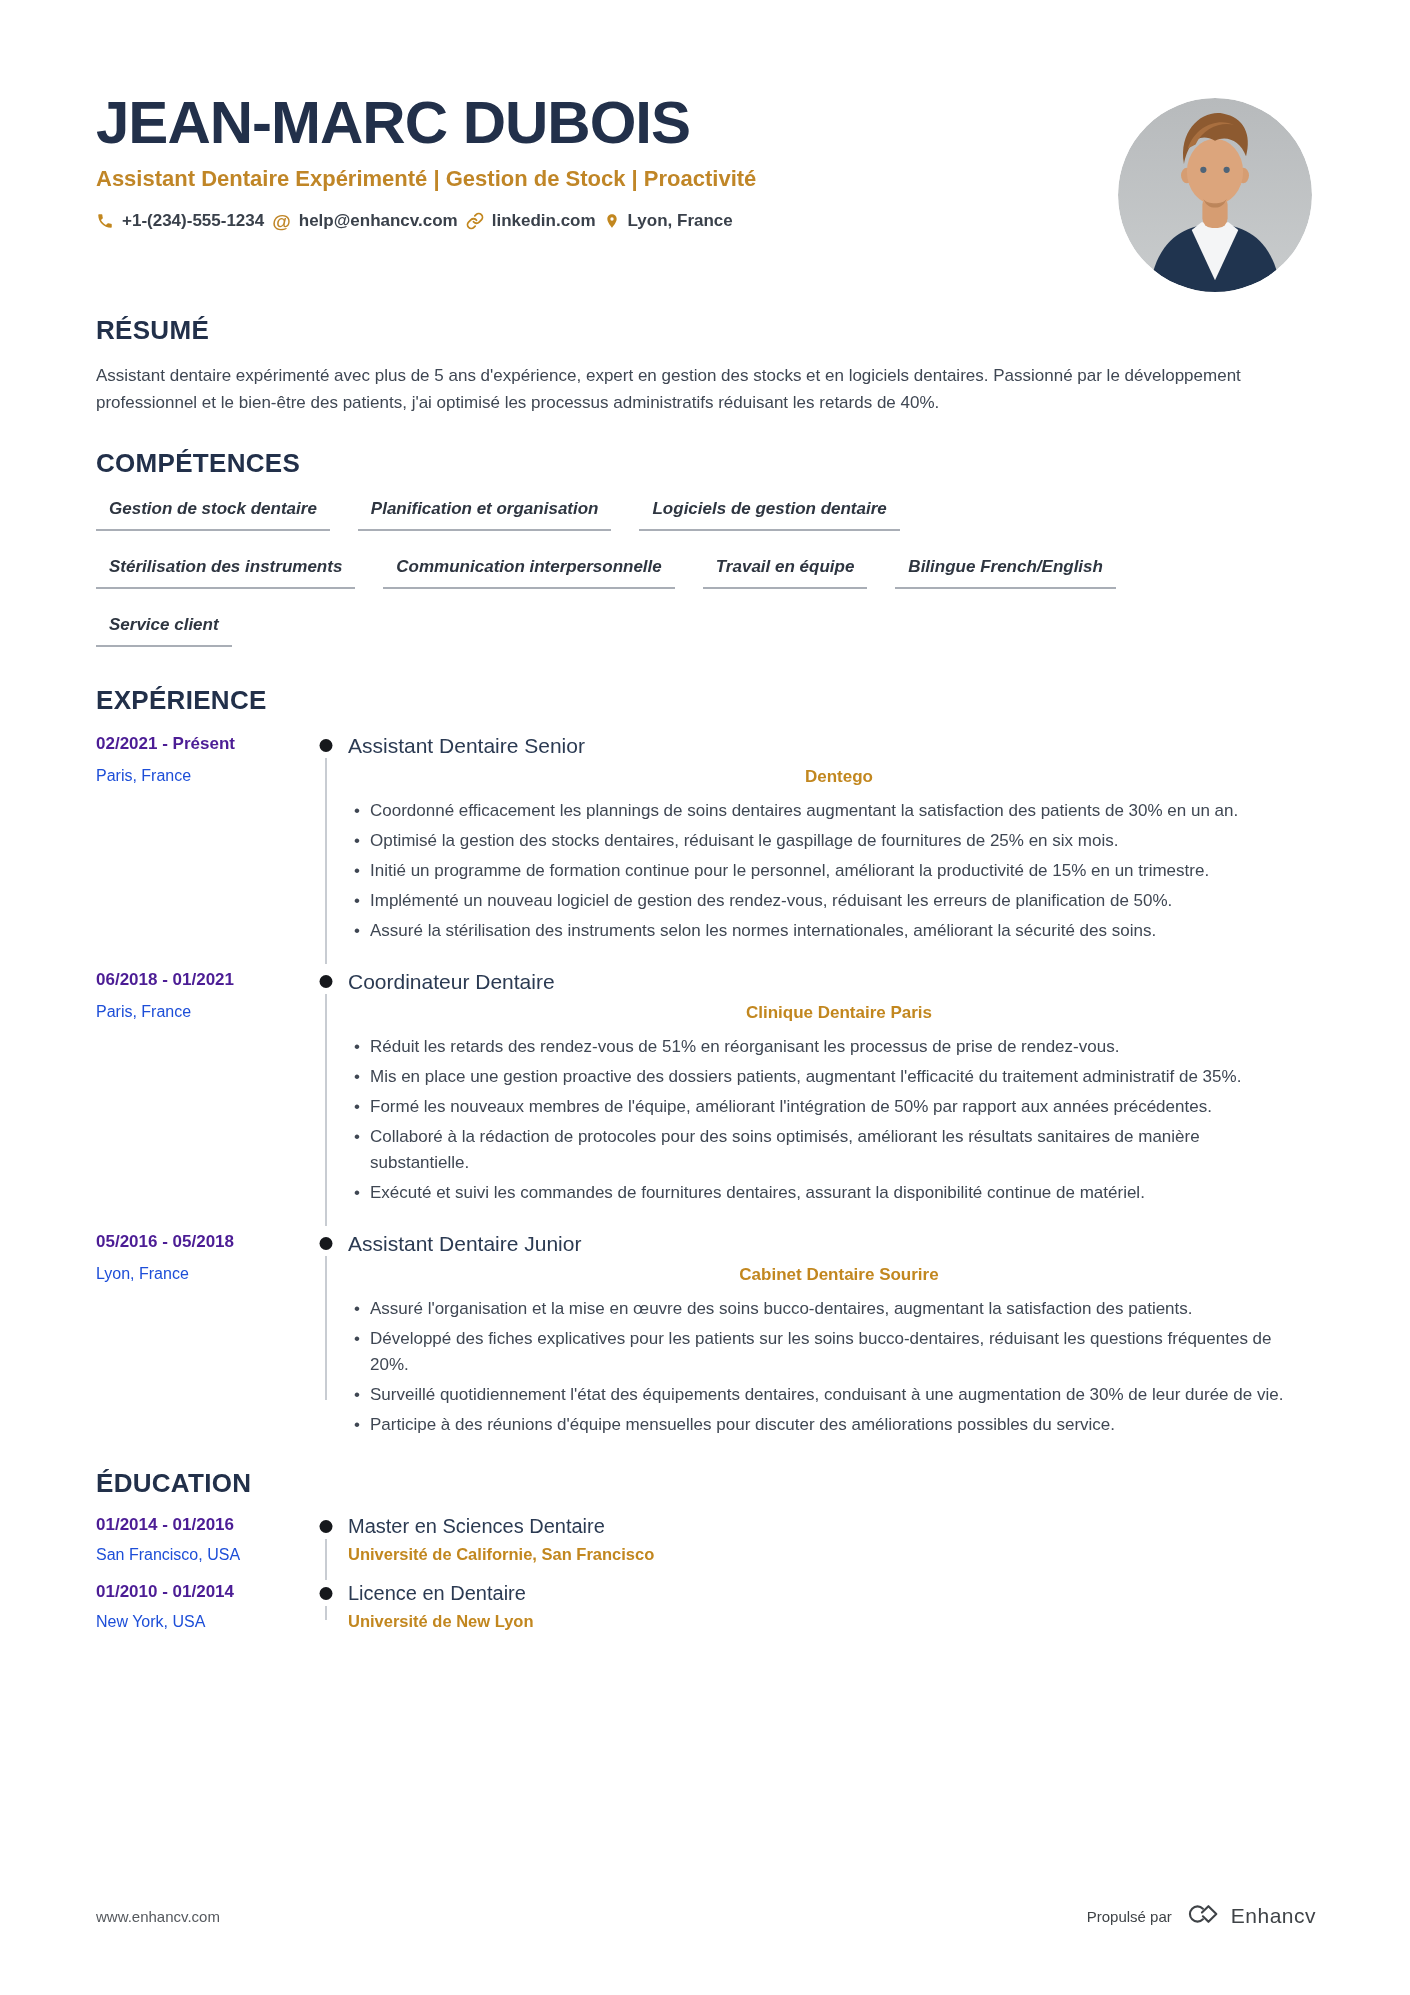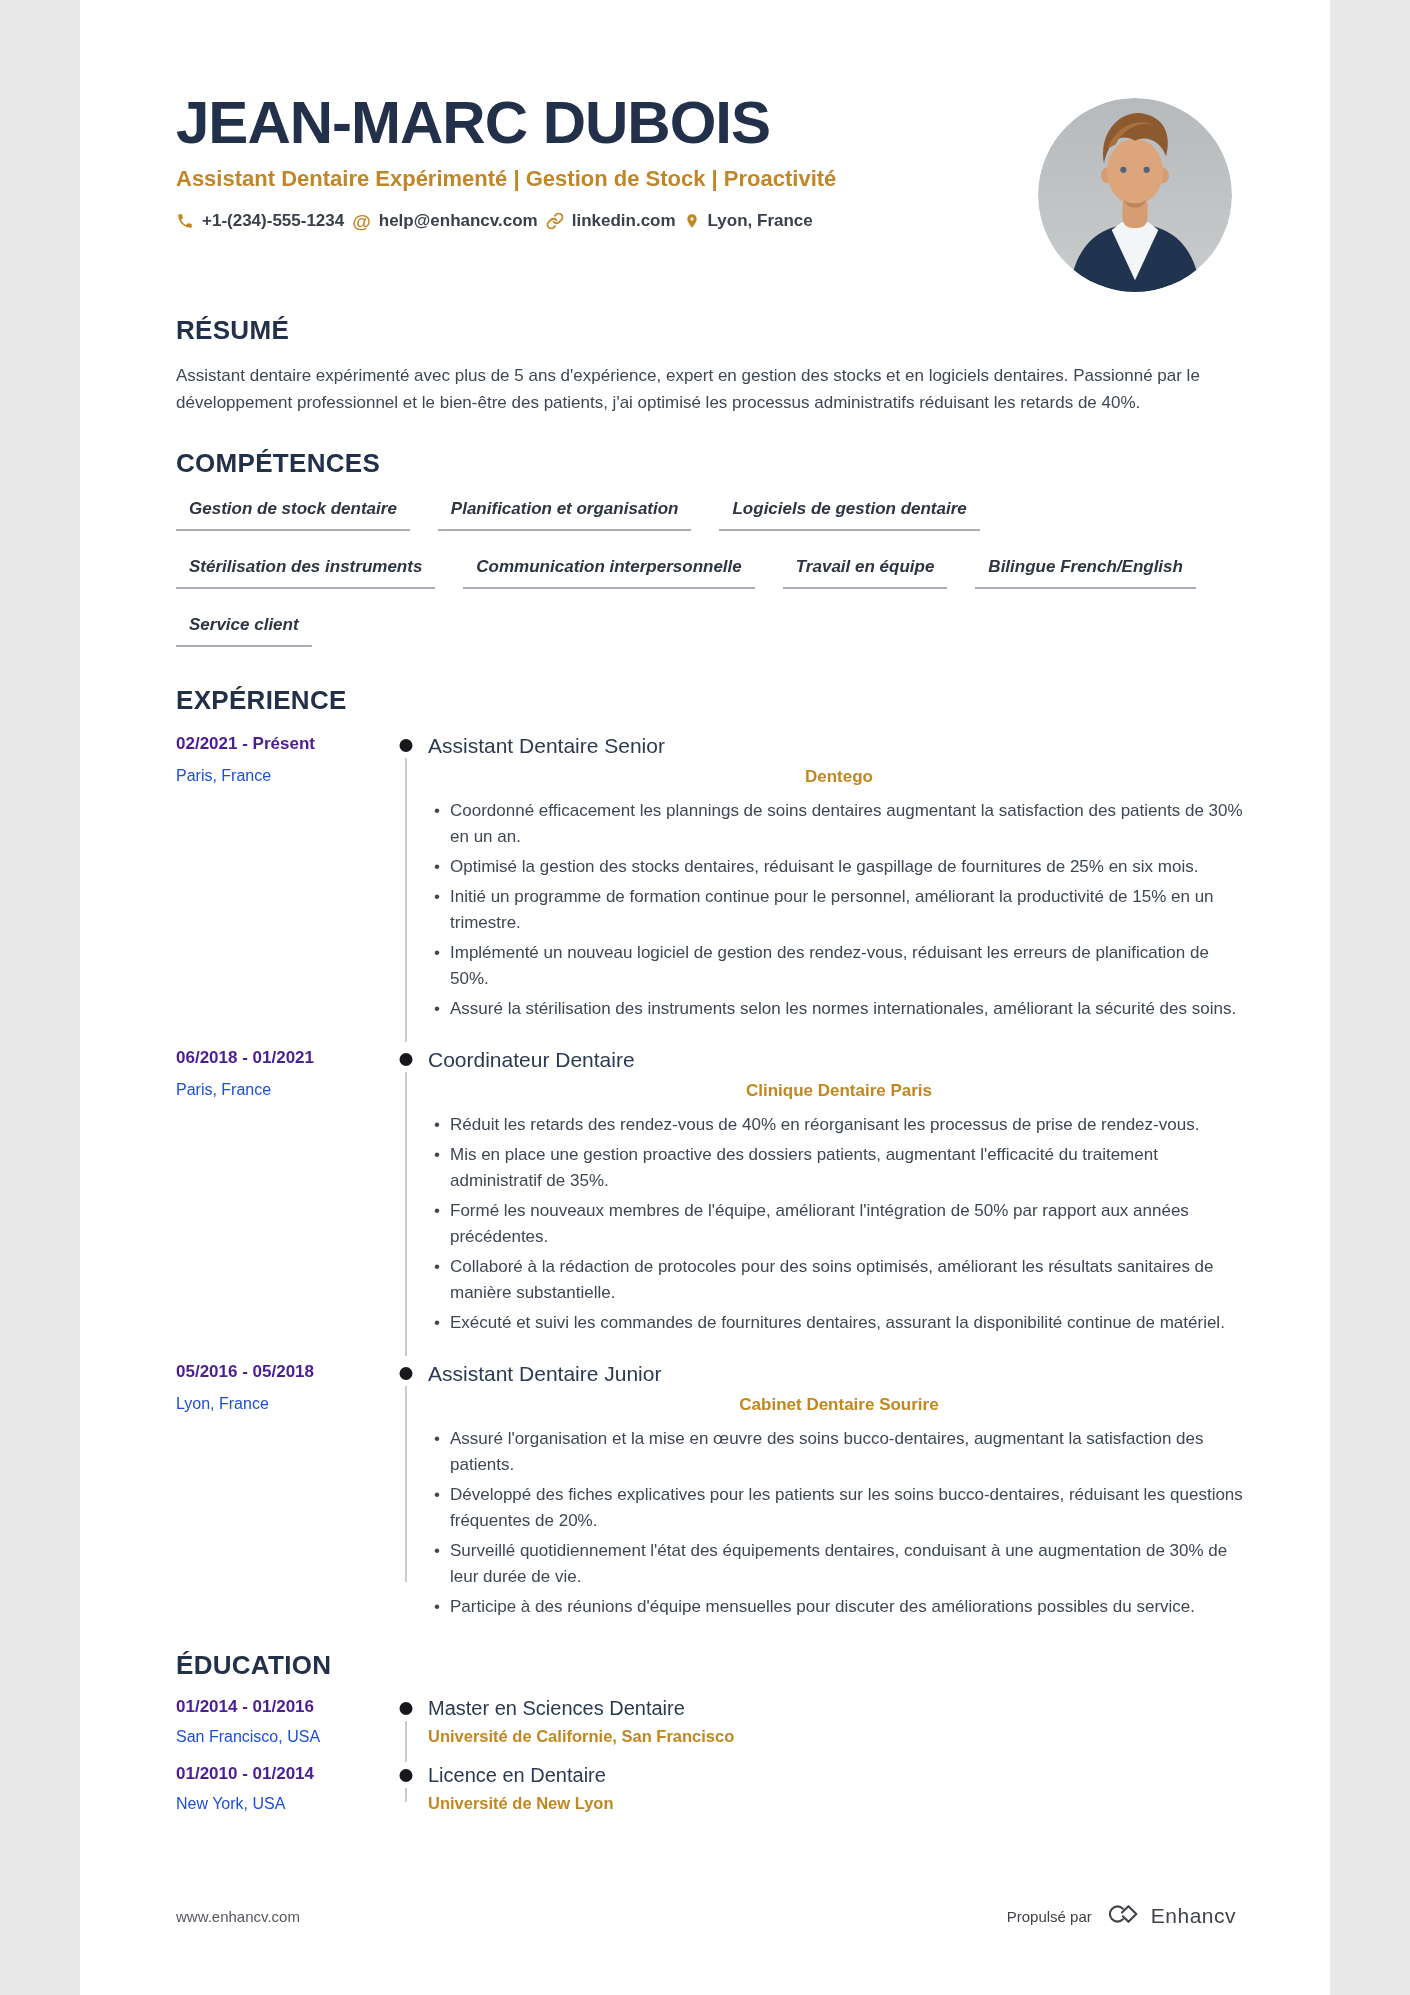--- a/index.html
+++ b/index.html
@@ -1,18 +1,18 @@
 <!DOCTYPE html>
 <html><head>
 <meta charset="utf-8">
 <style>
   * { margin:0; padding:0; box-sizing:border-box; }
   html,body { background:#e8e8e8; }
   .page {
-    position:relative; width:1250px; height:1995px; margin:0 auto;
+    position:relative; width:1410px; height:1995px; margin:0 auto;
     background:#ffffff; overflow:hidden;
     font-family:"Liberation Sans", sans-serif; color:#3f4753;
   }
   .inner { padding:92px 80px 0 96px; }
 
   
   .name {
     font-size:60px; font-weight:bold; letter-spacing:-1px;
     color:#22304a; line-height:1.02;
   }
@@ -222,21 +222,21 @@
             <div class="loc">Paris, France</div>
           </div>
           <div class="tl">
             <span class="dot"></span>
             <span class="line"></span>
           </div>
           <div>
             <div class="job-title">Coordinateur Dentaire</div>
             <div class="company">Clinique Dentaire Paris</div>
             <ul class="bullets">
-              <li>Réduit les retards des rendez-vous de 40% en réorganisant les processus de prise de rendez-vous.</li>
+              <li>Réduit les retards des rendez-vous de 51% en réorganisant les processus de prise de rendez-vous.</li>
               <li>Mis en place une gestion proactive des dossiers patients, augmentant l'efficacité du traitement administratif de 35%.</li>
               <li>Formé les nouveaux membres de l'équipe, améliorant l'intégration de 50% par rapport aux années précédentes.</li>
               <li>Collaboré à la rédaction de protocoles pour des soins optimisés, améliorant les résultats sanitaires de manière substantielle.</li>
               <li>Exécuté et suivi les commandes de fournitures dentaires, assurant la disponibilité continue de matériel.</li>
             </ul>
           </div>
         </div>
 
         <div class="entry">
           <div>

